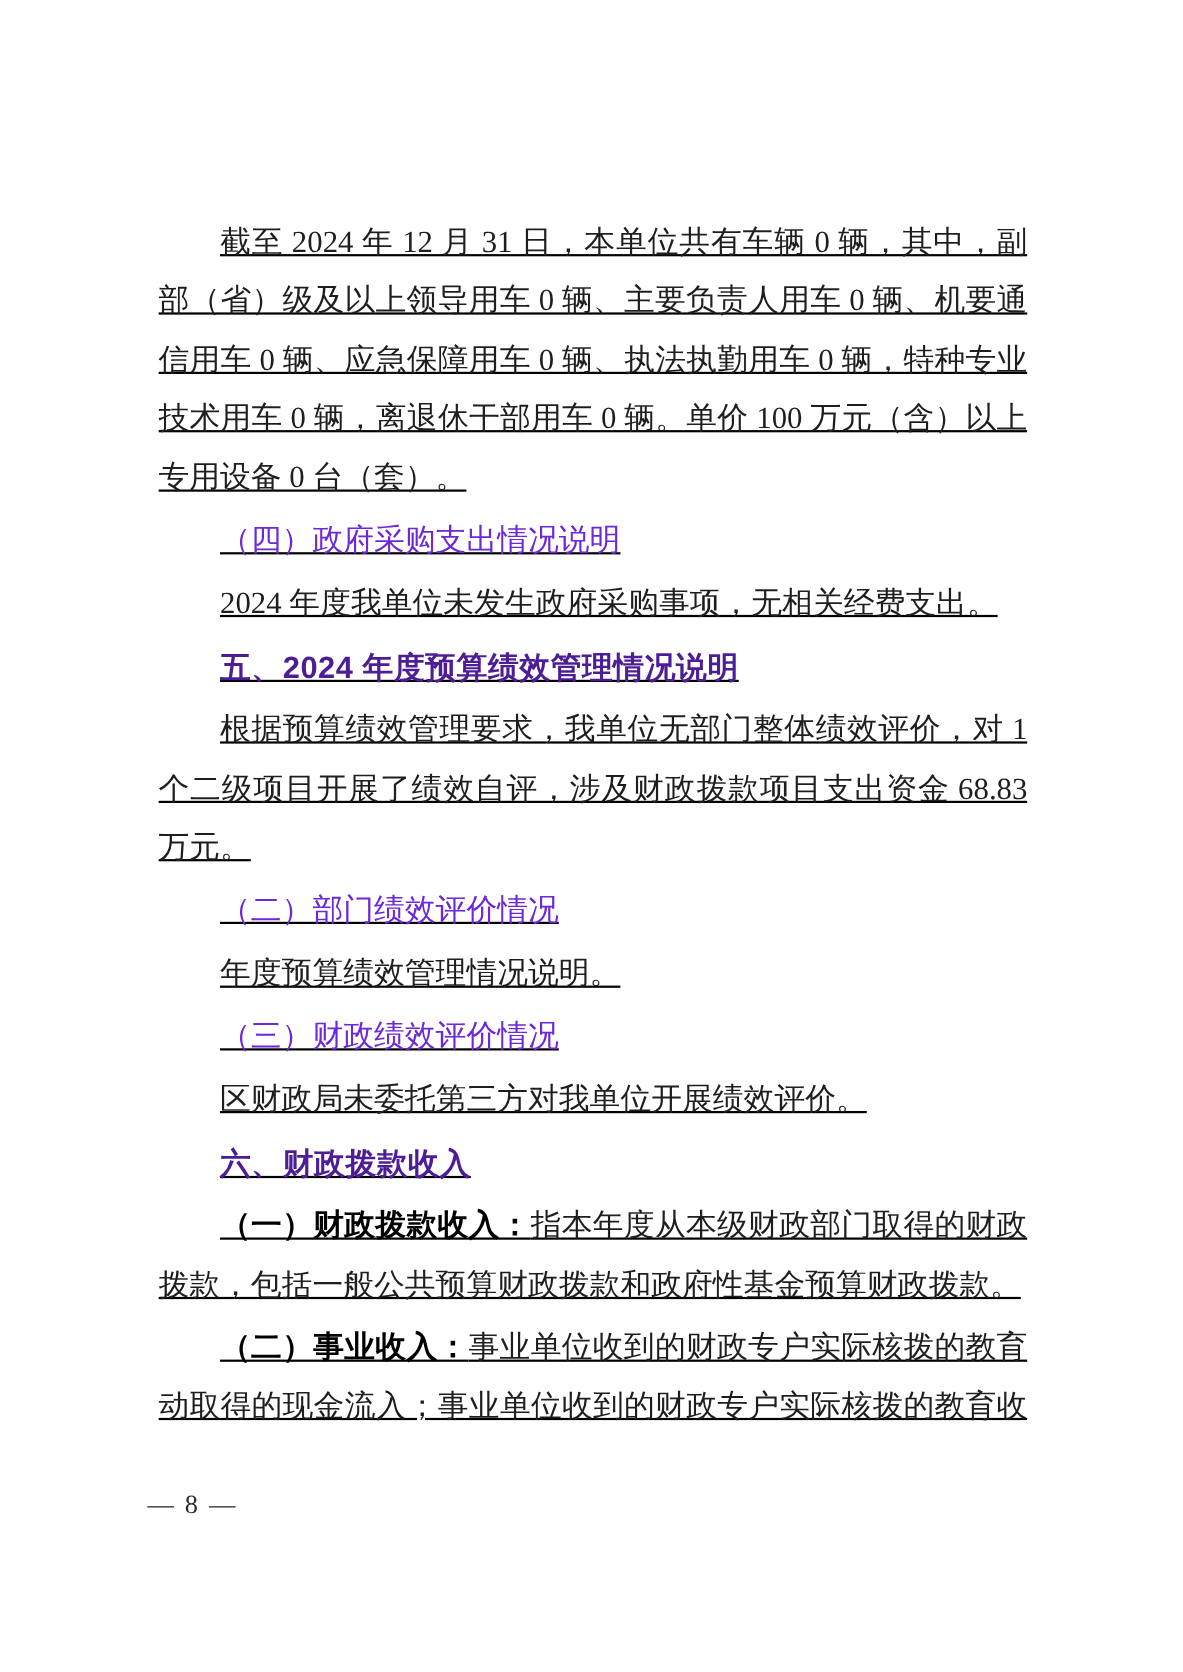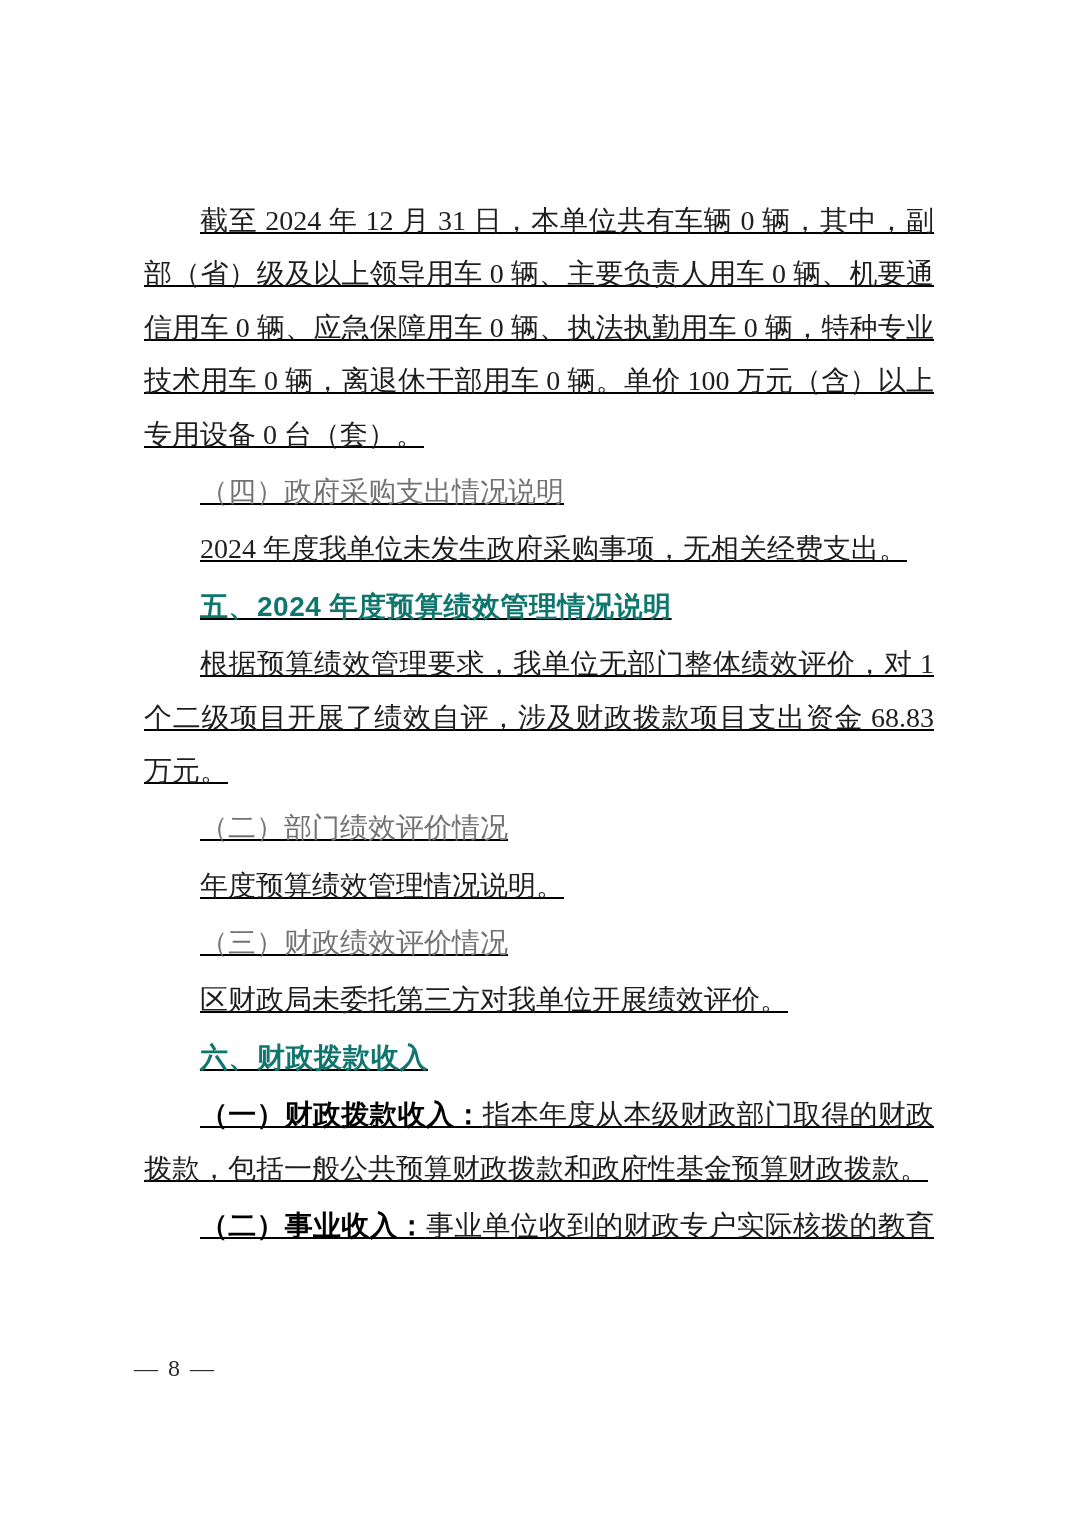--- a/index.html
+++ b/index.html
@@ -31,26 +31,26 @@
   }
   .para .line:first-child { text-indent: 2em; }
   .line.justify { text-align-last: justify; }
   .para.body .line {
     font-family: "Liberation Serif", "DejaVu Serif", serif;
     color: #1e1e1e;
     font-weight: 400;
   }
   .para.kaiti .line {
     font-family: "Liberation Serif", "DejaVu Serif", serif;
-    color: #737373;
+    color: #6d28d9;
     font-weight: 500;
   }
   .para.hei .line {
     font-family: "Liberation Sans", "DejaVu Sans", sans-serif;
-    color: #0f766e;
+    color: #4c1d95;
     font-weight: 700;
     letter-spacing: 0.5px;
   }
   .lead-bold { font-weight: 700; color: #000000; }
   .page-footer {
     position: absolute;
     left: 134px;
     top: 1352px;
     font-size: 24px;
     line-height: 32px;
@@ -99,16 +99,17 @@
       </div>
       <div class="para hei">
         <div class="line">六、财政拨款收入</div>
       </div>
       <div class="para body">
         <div class="line justify"><span class="lead-bold">（一）财政拨款收入：</span><span>指本年度从本级财政部门取得的财政</span></div>
         <div class="line">拨款，包括一般公共预算财政拨款和政府性基金预算财政拨款。</div>
       </div>
       <div class="para body">
         <div class="line justify"><span class="lead-bold">（二）事业收入：</span><span>事业单位收到的财政专户实际核拨的教育收</span></div>
+        <div class="line justify">动取得的现金流入；事业单位收到的财政专户实际核拨的教育收</div>
       </div>
     </div>
   <div class="page-footer">— 8 —</div>
 </div>
 
 </body></html>

